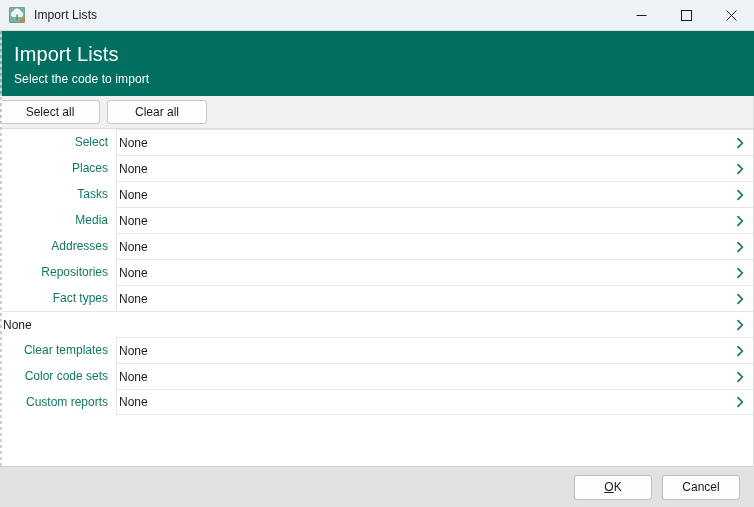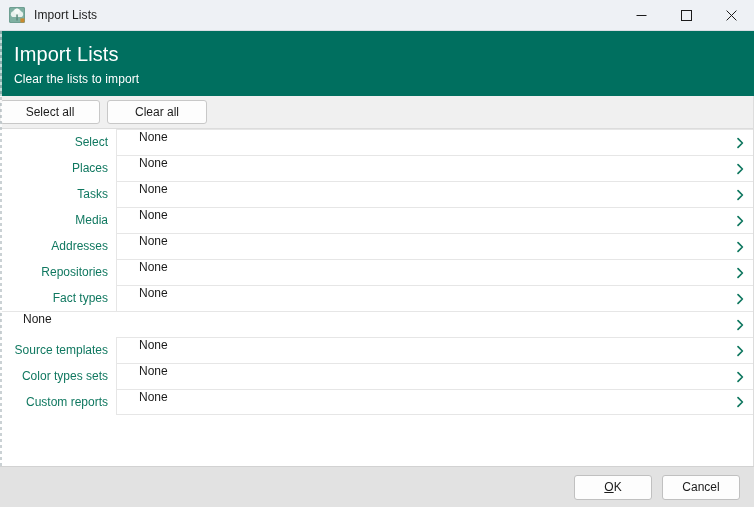--- a/index.html
+++ b/index.html
@@ -142,24 +142,25 @@
     justify-content: flex-end;
     padding-right: 8px;
     box-sizing: border-box;
     font-size: 12px;
     color: #107860;
     white-space: nowrap;
   }
   .row-value {
     flex: 1 1 auto;
     display: flex;
+    align-items: center;
     border-top: 1px solid #e6e6e6;
     border-left: 1px solid #e6e6e6;
     box-sizing: border-box;
-    padding-left: 22px;
+    padding-left: 2px;
     font-size: 12px;
     color: #1b1b1b;
     position: relative;
     background: #ffffff;
   }
   .row:last-child .row-value { border-bottom: 1px solid #e6e6e6; }
   .chev {
     position: absolute;
     right: 8px;
     top: 50%;
@@ -255,21 +256,21 @@
         <svg width="11" height="11" viewBox="0 0 11 11">
           <line x1="0.6" y1="0.6" x2="10.4" y2="10.4" stroke="#1b1b1b" stroke-width="1"></line>
           <line x1="10.4" y1="0.6" x2="0.6" y2="10.4" stroke="#1b1b1b" stroke-width="1"></line>
         </svg>
       </div>
     </div>
   </div>
 
   <div class="banner">
     <div class="banner-title">Import Lists</div>
-    <div class="banner-subtitle">Clear the lists to import</div>
+    <div class="banner-subtitle">Select the code to import</div>
   </div>
 
   <div class="toolbar">
     <button class="tbtn">Select all</button>
     <button class="tbtn">Clear all</button>
   </div>
 
   <div class="listarea">
     <div id="rows-host">
         <div class="row">
@@ -337,30 +338,30 @@
         </div>
         <div class="row">
           <div class="row-value">
             <span>None</span>
             <svg class="chev" viewBox="0 0 12 12">
               <path d="M4 1.6 L8.4 6 L4 10.4" fill="none" stroke="#107860" stroke-width="1.7" stroke-linecap="round" stroke-linejoin="round"></path>
             </svg>
           </div>
         </div>
         <div class="row">
-          <div class="row-label">Source templates</div>
-          <div class="row-value">
-            <span>None</span>
-            <svg class="chev" viewBox="0 0 12 12">
-              <path d="M4 1.6 L8.4 6 L4 10.4" fill="none" stroke="#107860" stroke-width="1.7" stroke-linecap="round" stroke-linejoin="round"></path>
-            </svg>
-          </div>
-        </div>
-        <div class="row">
-          <div class="row-label">Color types sets</div>
+          <div class="row-label">Clear templates</div>
+          <div class="row-value">
+            <span>None</span>
+            <svg class="chev" viewBox="0 0 12 12">
+              <path d="M4 1.6 L8.4 6 L4 10.4" fill="none" stroke="#107860" stroke-width="1.7" stroke-linecap="round" stroke-linejoin="round"></path>
+            </svg>
+          </div>
+        </div>
+        <div class="row">
+          <div class="row-label">Color code sets</div>
           <div class="row-value">
             <span>None</span>
             <svg class="chev" viewBox="0 0 12 12">
               <path d="M4 1.6 L8.4 6 L4 10.4" fill="none" stroke="#107860" stroke-width="1.7" stroke-linecap="round" stroke-linejoin="round"></path>
             </svg>
           </div>
         </div>
         <div class="row">
           <div class="row-label">Custom reports</div>
           <div class="row-value">

